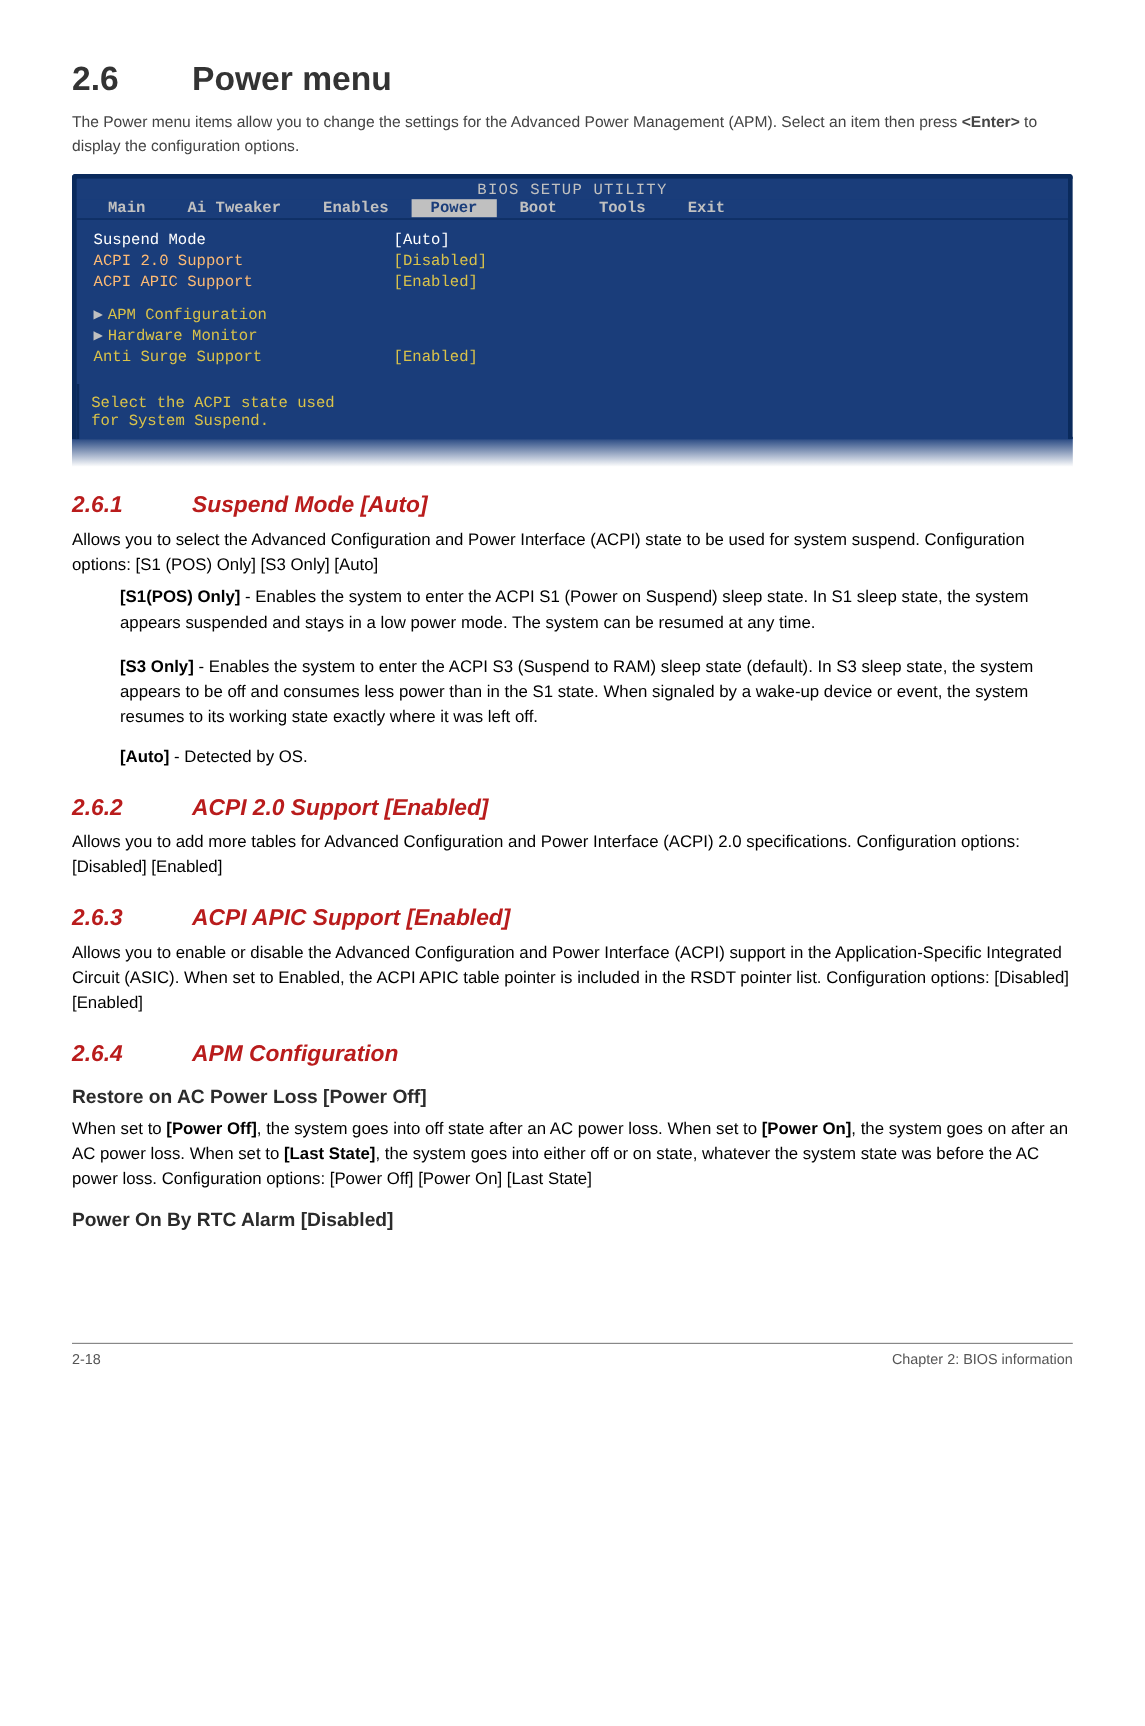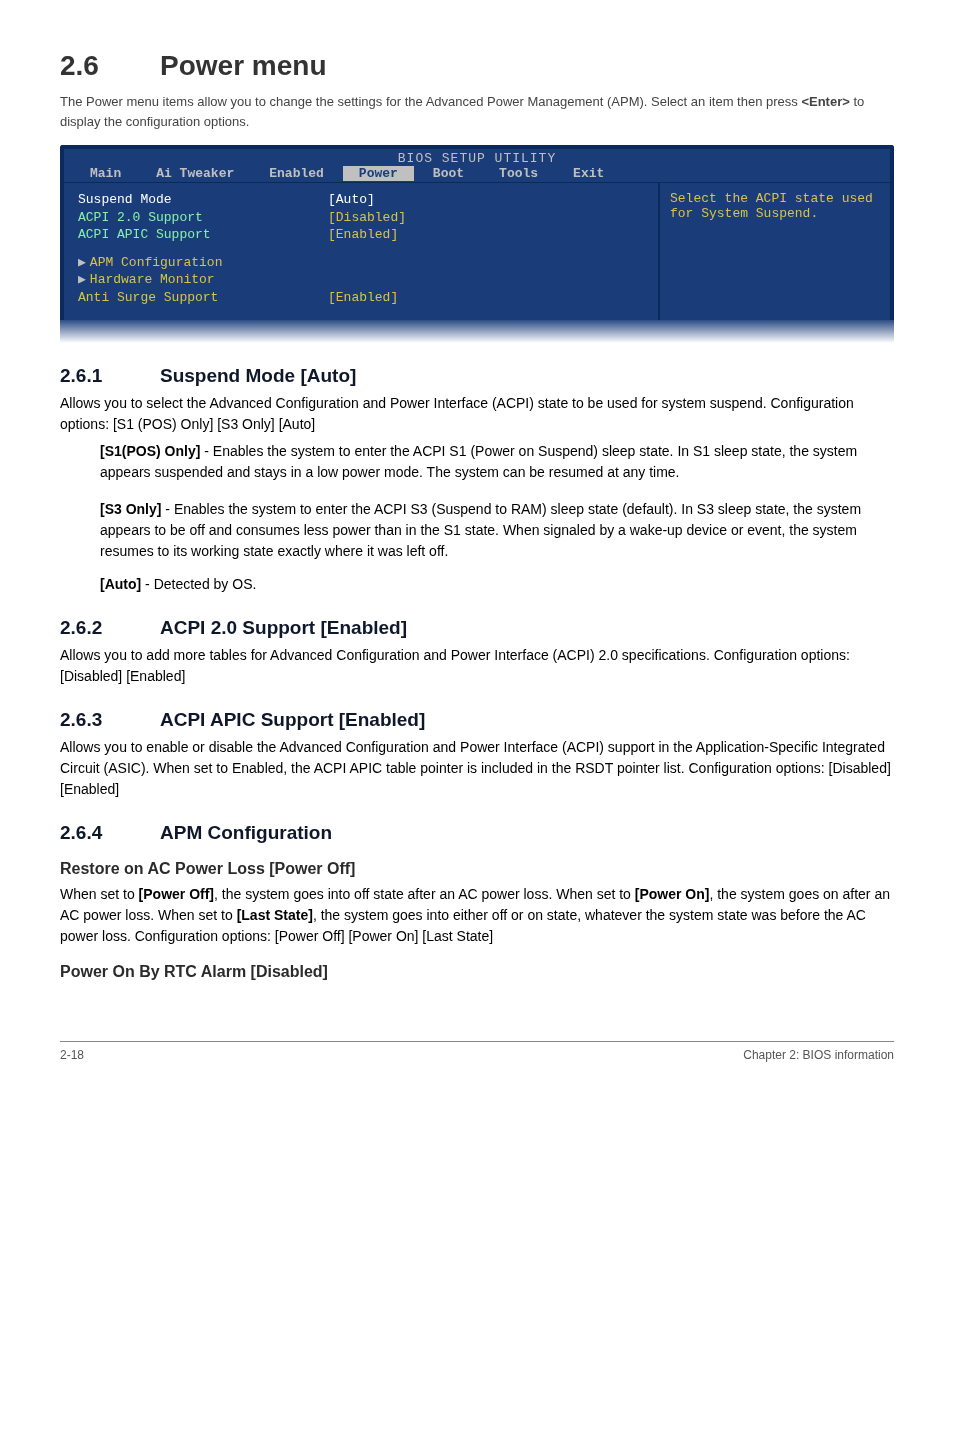--- a/index.html
+++ b/index.html
@@ -65,38 +65,39 @@
     color: #c0c0c0;
     padding: 0 16px;
     font-weight: bold;
   }
   .bios-tab.active {
     background: #c0c0c0;
     color: #1a3d7a;
   }
   .bios-body {
     display: flex;
+    flex-direction: column;
   }
   .bios-left {
     flex: 1;
     padding: 8px 10px 14px 14px;
   }
   .bios-right {
     border-left: 2px solid #0a2a5c;
     width: 210px;
     padding: 8px 10px;
     color: #d9c24a;
   }
   .bios-row {
     display: flex;
     line-height: 1.35;
   }
   .bios-label {
     width: 250px;
-    color: #86efac;
+    color: #fdba74;
   }
   .bios-label.sel {
     color: #ffffff;
   }
   .bios-value {
     color: #d9c24a;
   }
   .bios-value.sel {
     color: #ffffff;
   }
@@ -112,21 +113,22 @@
     background: linear-gradient(to bottom, #1a3d7a 0%, rgba(255,255,255,0) 100%);
     margin-top: -2px;
     pointer-events: none;
   }
 
   
   h2.subhead {
     font-size: 19px;
     font-weight: bold;
     margin: 22px 0 6px 0;
-    color: #0f172a;
+    color: #b91c1c;
+    font-style: italic;
   }
   .sub-num {
     display: inline-block;
     width: 100px;
   }
   p.body {
     font-size: 14px;
     line-height: 1.5;
     margin: 6px 0;
     color: #000000;
@@ -136,21 +138,21 @@
   }
   h3.opt-head {
     font-size: 16px;
     font-weight: bold;
     margin: 16px 0 4px 0;
     color: #2b2b2b;
   }
 
   .footer {
     border-top: 1px solid #888;
-    margin-top: 60px;
+    margin-top: 92px;
     padding-top: 6px;
     display: flex;
     justify-content: space-between;
     font-size: 12px;
     color: #555;
   }
 </style>
 </head>
 <body>
 
@@ -162,21 +164,21 @@
 
   <p class="intro">
     <span>The Power menu items allow you to change the settings for the Advanced Power Management (APM). Select an item then press </span><strong>&lt;Enter&gt;</strong><span> to display the configuration options.</span>
   </p>
 
   <div class="bios-container">
     <div class="bios-header">BIOS SETUP UTILITY</div>
     <div class="bios-tabs">
       <span class="bios-tab">Main</span>
       <span class="bios-tab">Ai Tweaker</span>
-      <span class="bios-tab">Enabled</span>
+      <span class="bios-tab">Enables</span>
       <span class="bios-tab active">Power</span>
       <span class="bios-tab">Boot</span>
       <span class="bios-tab">Tools</span>
       <span class="bios-tab">Exit</span>
     </div>
     <div class="bios-body">
       <div class="bios-left">
         <div class="bios-row">
           <span class="bios-label sel">Suspend Mode</span>
           <span class="bios-value sel">[Auto]</span>

